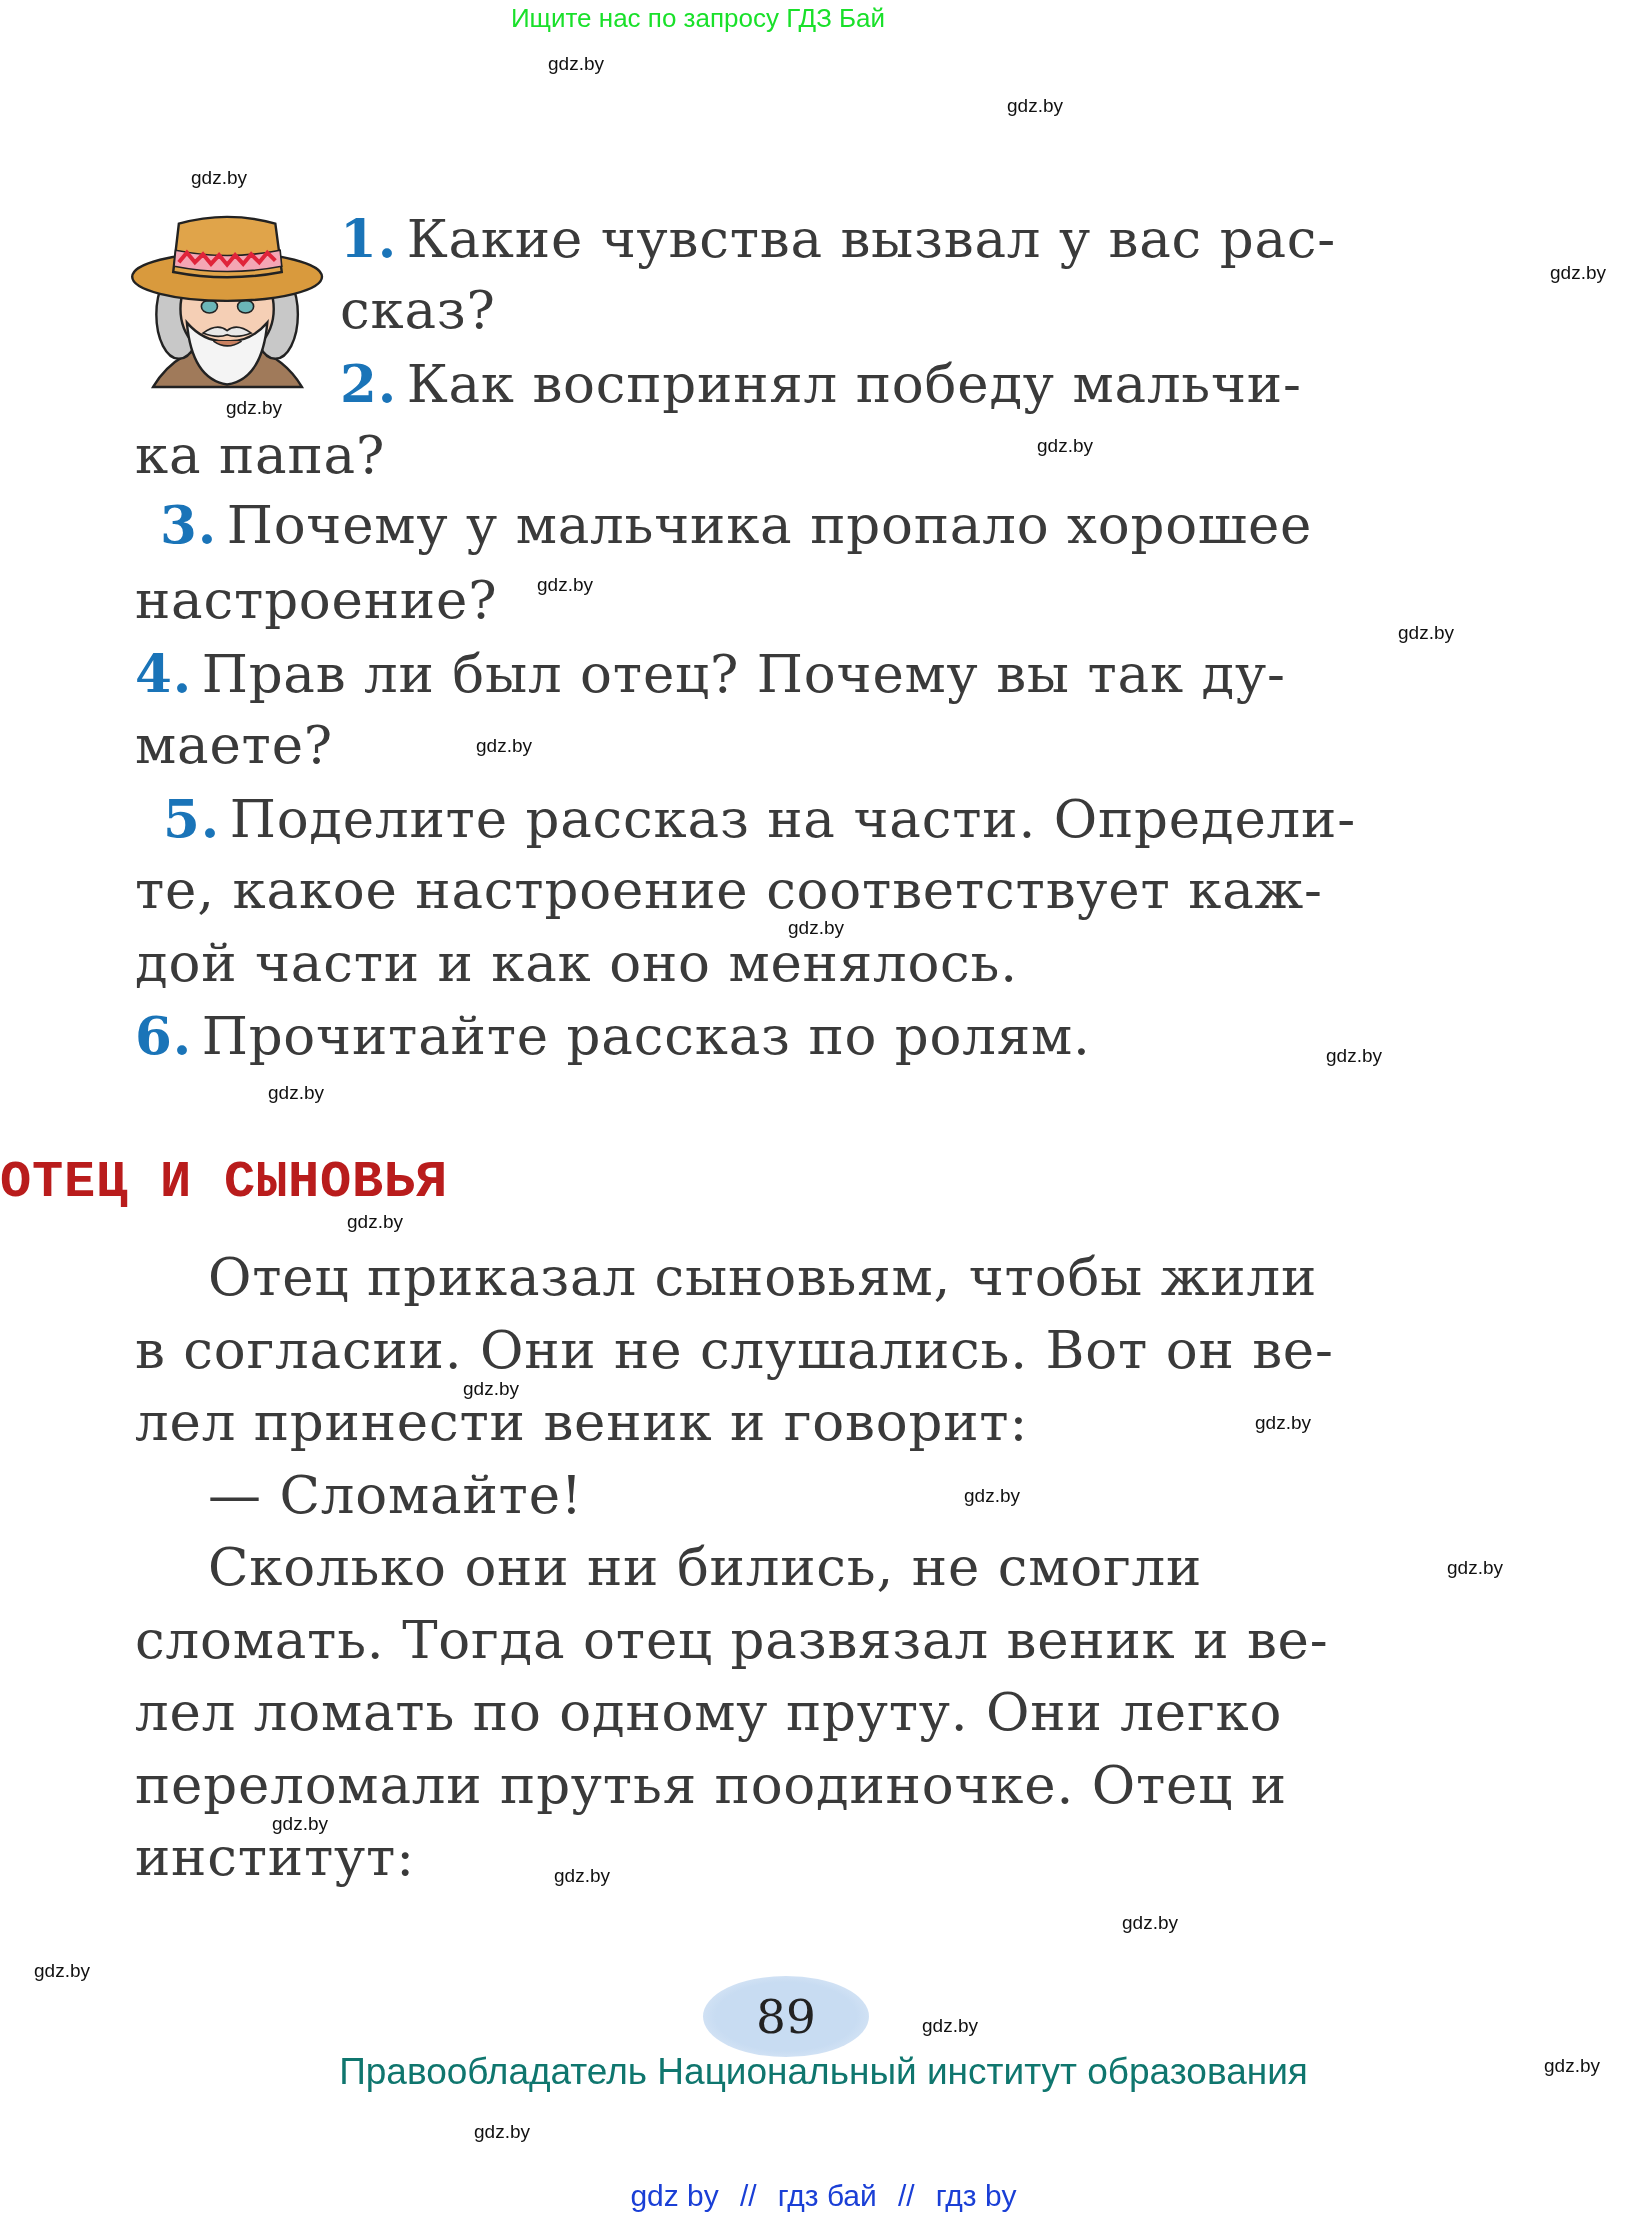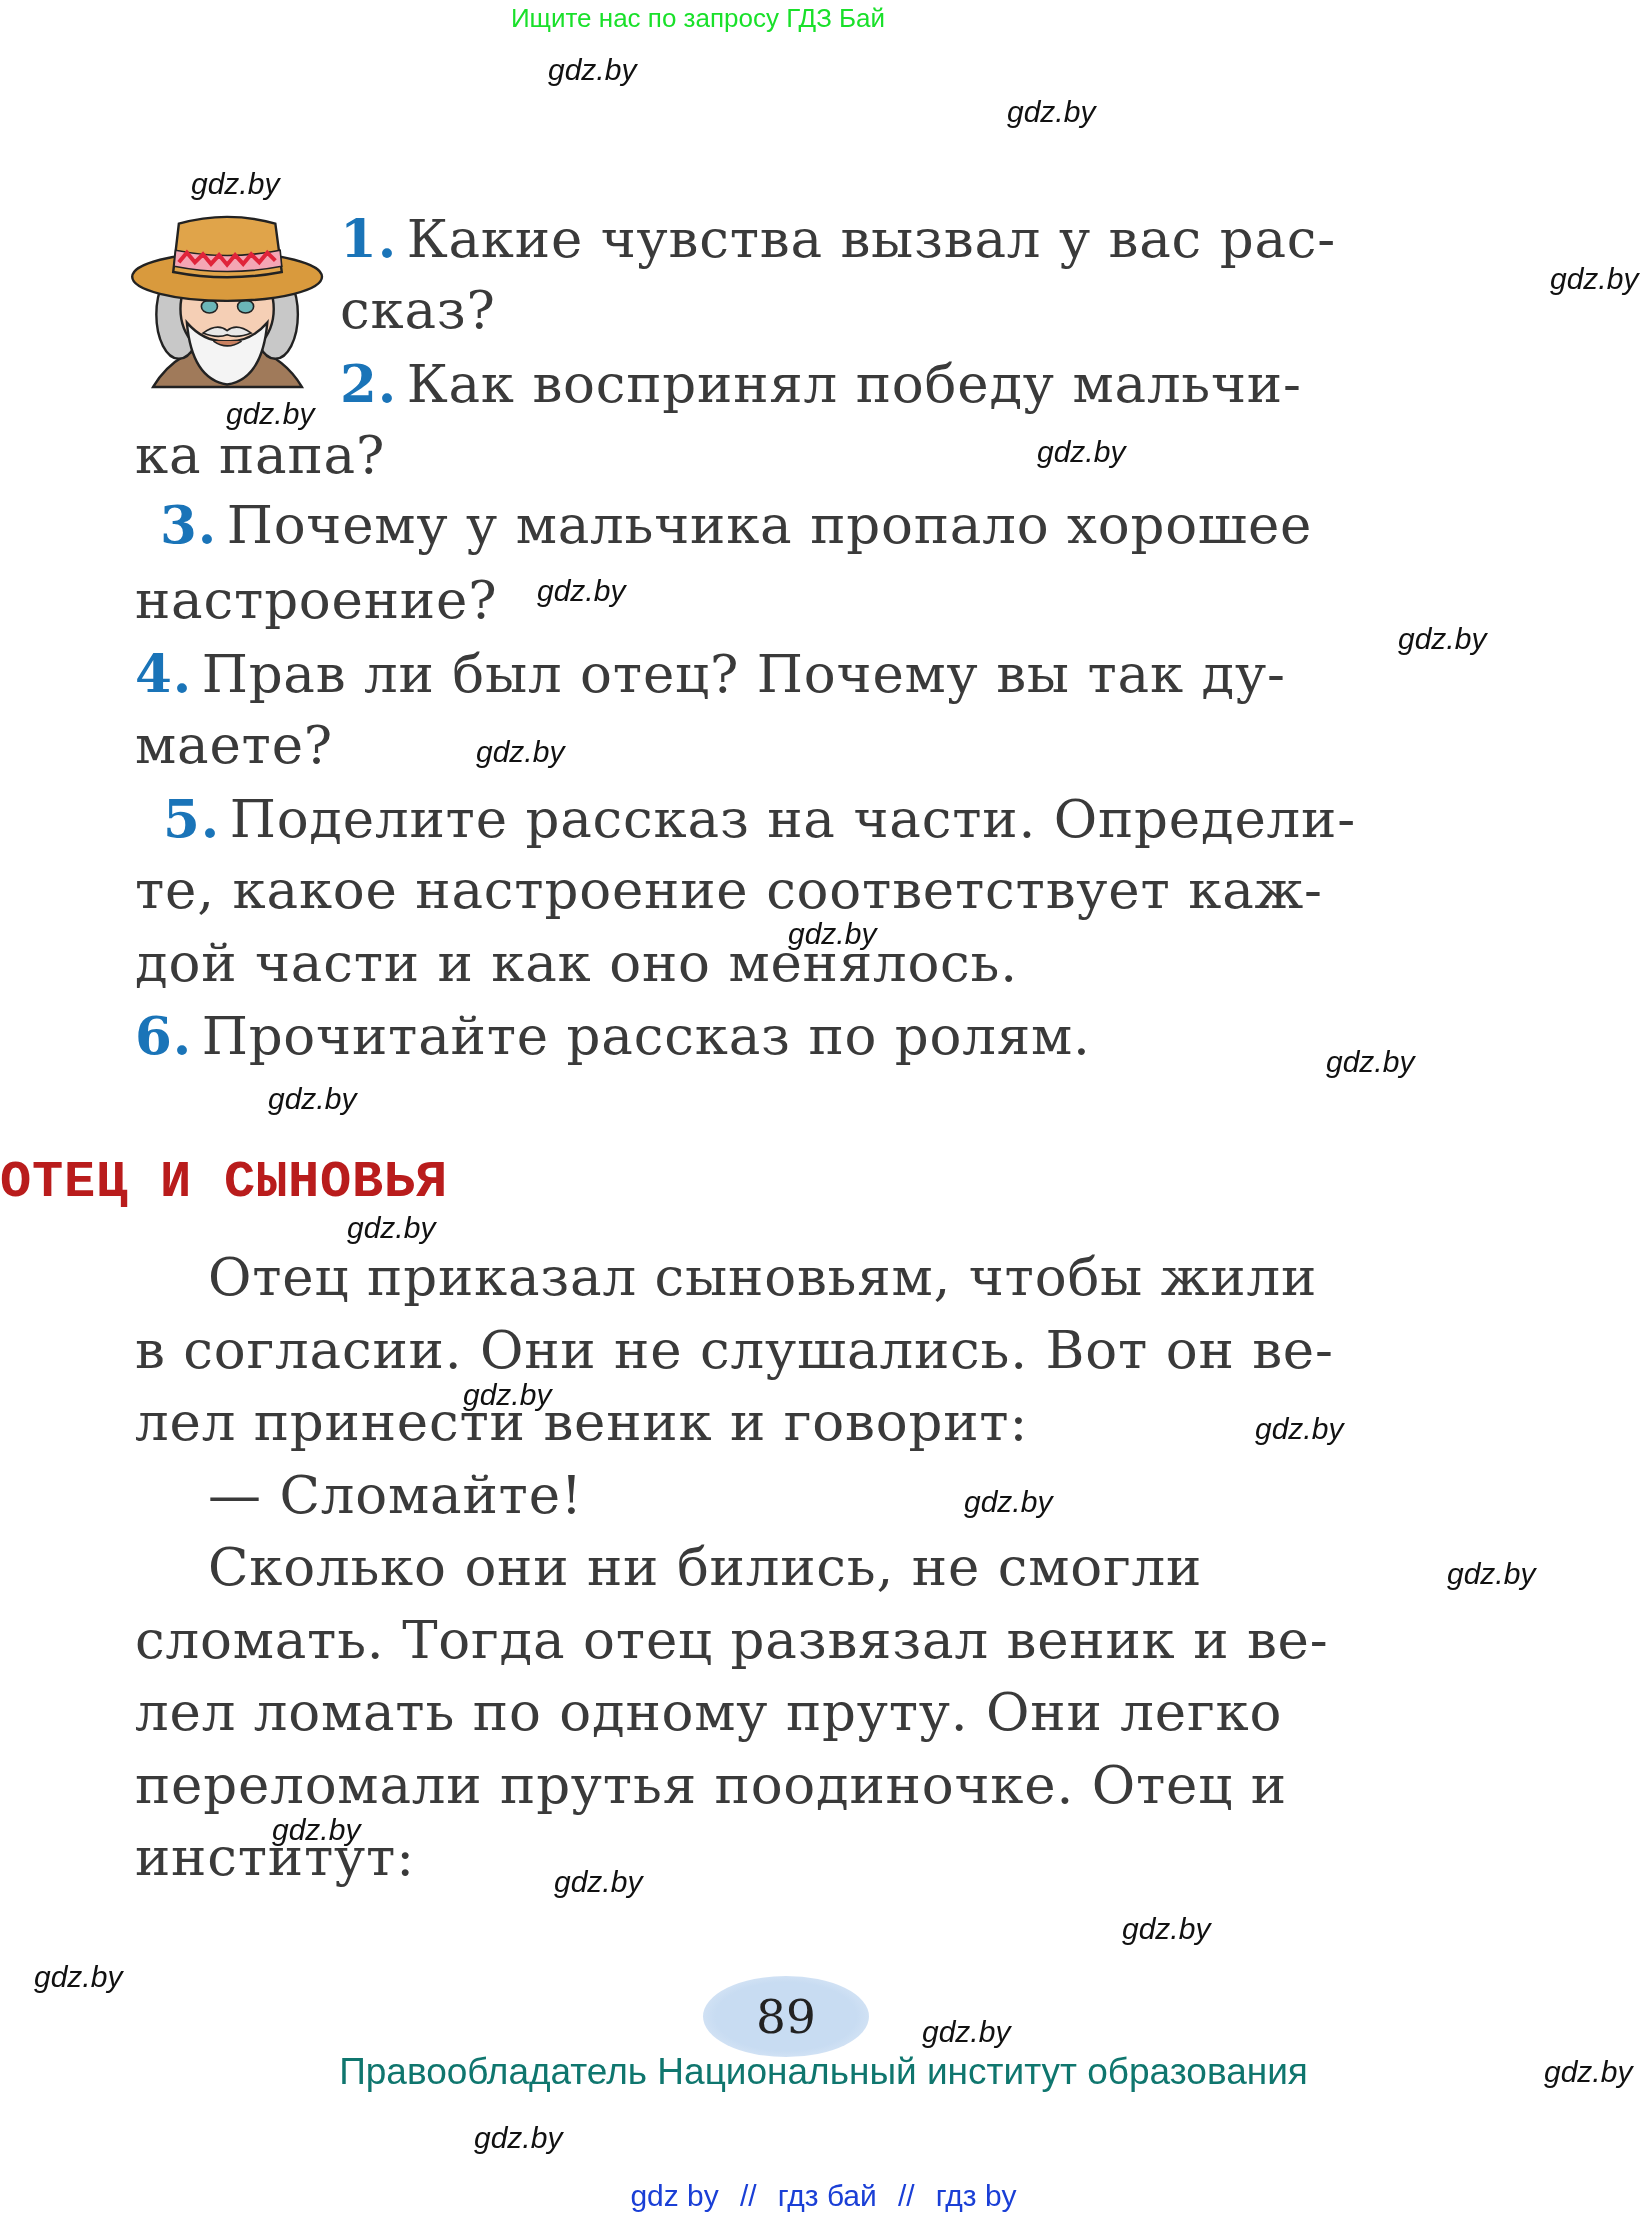--- a/index.html
+++ b/index.html
@@ -6,21 +6,21 @@
     html, body { width: 1647px; height: 2216px; background: #ffffff; overflow: hidden; }
     body { position: relative; font-family: "DejaVu Serif", serif; color: #3a3a3a; }
 
     .top-banner {
       position: absolute; left: 0; top: 3.2px; width: 1396px; text-align: center;
       font-family: "Liberation Sans", sans-serif; font-size: 26px; color: #19e02a;
     }
 
     .wm {
       position: absolute; font-family: "Liberation Sans", sans-serif;
-      font-size: 30px; color: #111111; white-space: nowrap; font-style: italic;
+      font-size: 19px; color: #111111; white-space: nowrap;
     }
 
     .line {
       position: absolute; left: 135px; font-family: "DejaVu Serif", serif;
       font-size: 53px; color: #3a3a3a; white-space: nowrap; letter-spacing: 0.8px;
       line-height: 64px;
     }
     .num { color: #1a74b8; font-weight: bold; margin-right: 9.7px; }
 
     .title {

